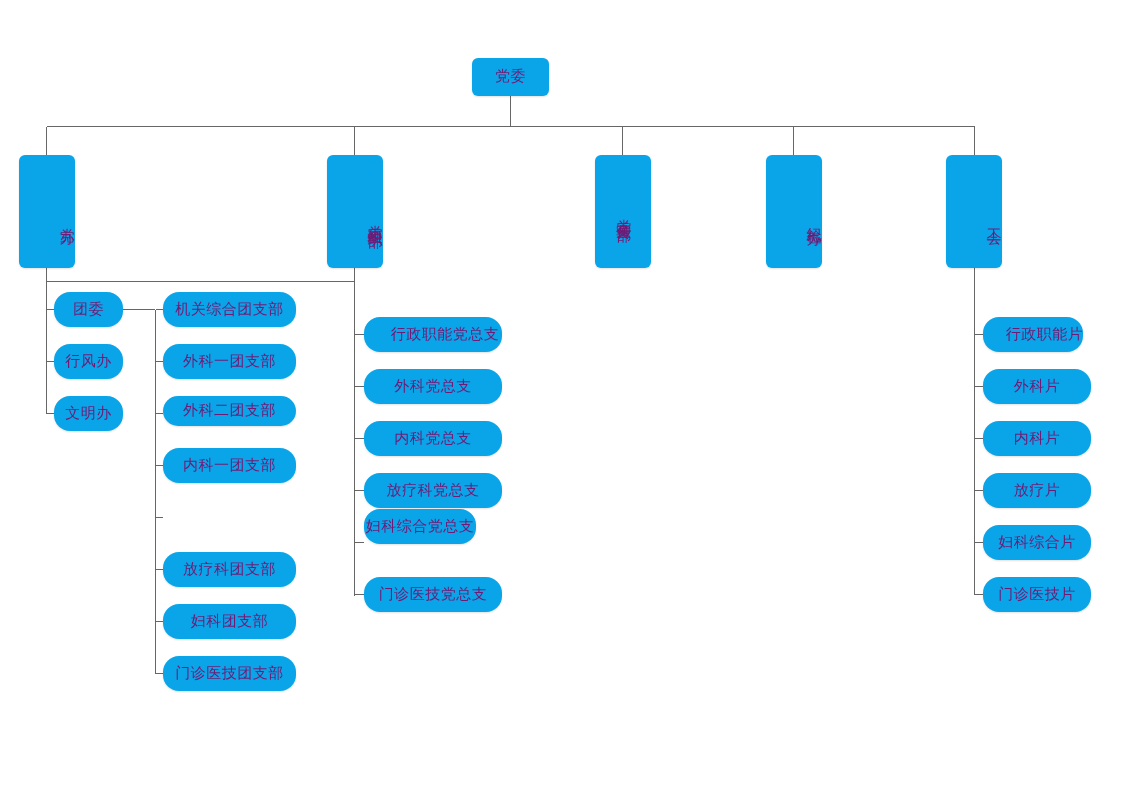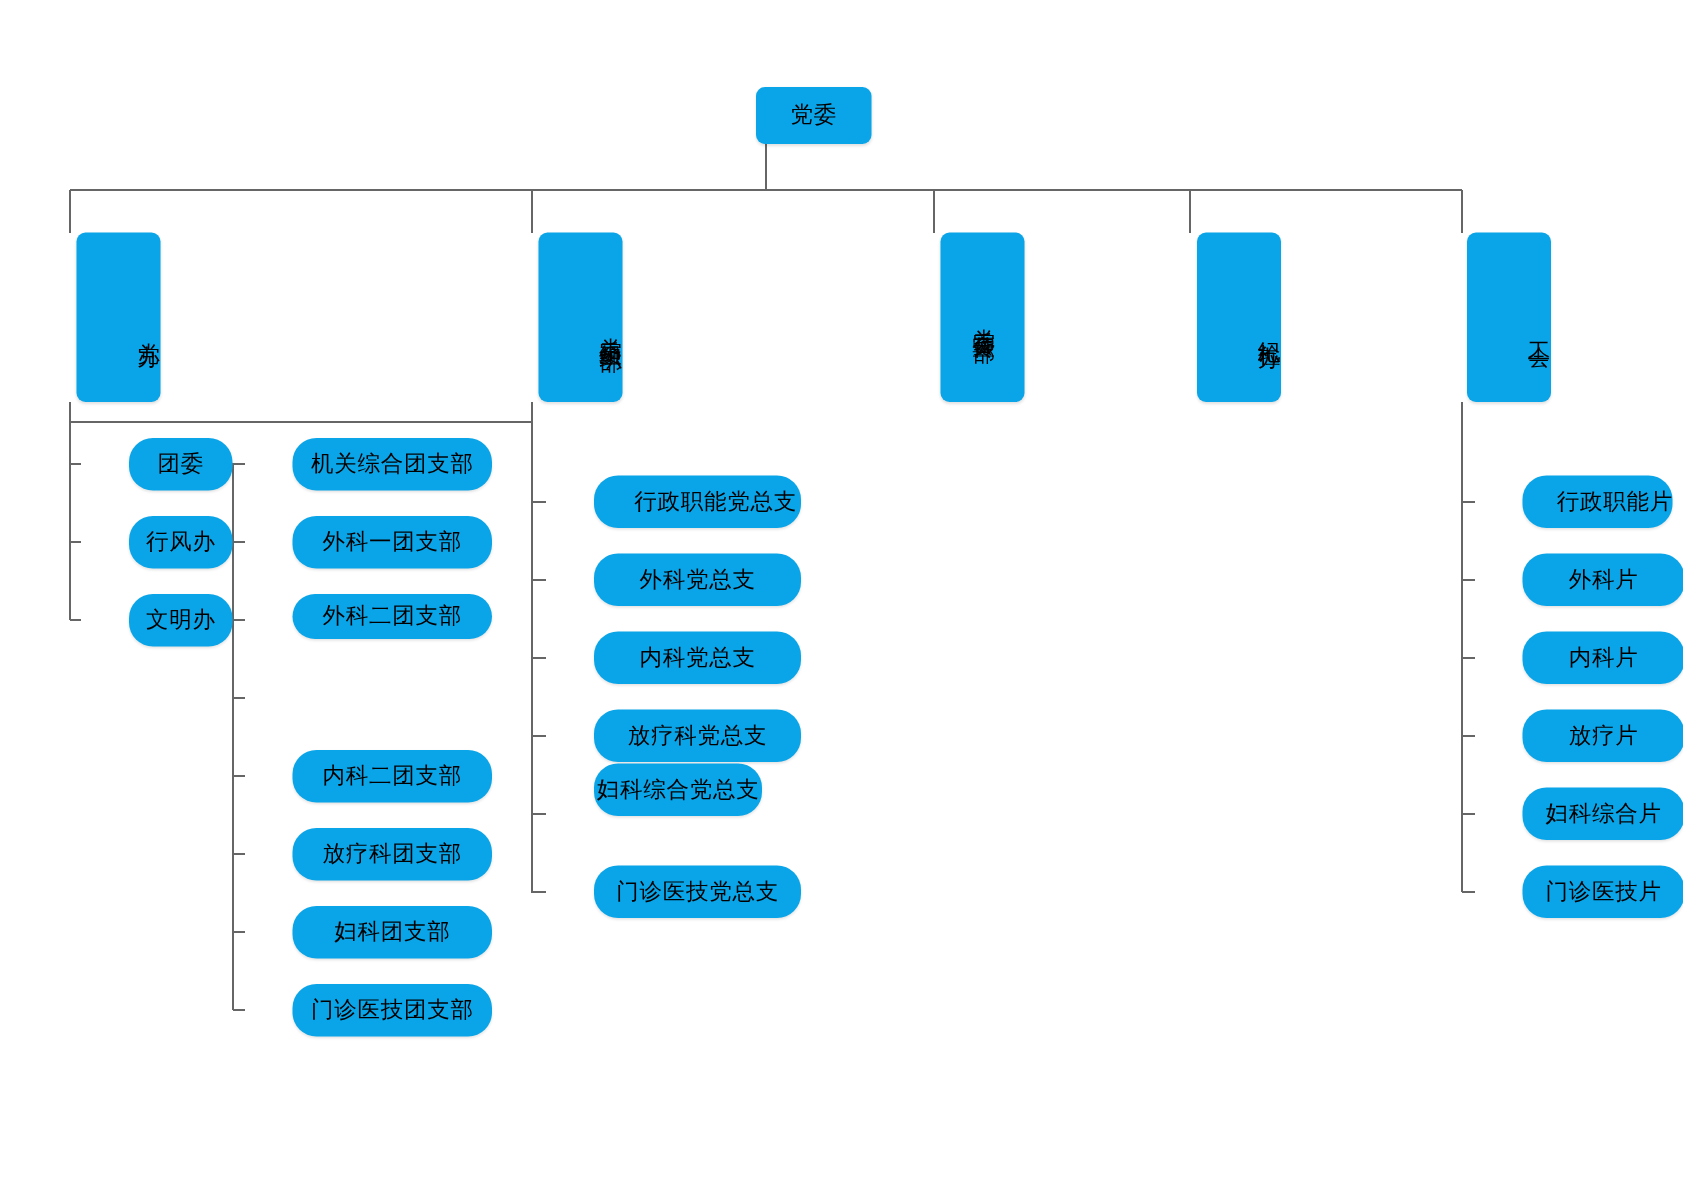--- a/index.html
+++ b/index.html
@@ -9,31 +9,30 @@
     background:#ffffff;
     font-family:"DejaVu Sans","Liberation Sans",sans-serif;
     overflow:hidden;
   }
   #canvas{position:relative;width:1122px;height:789px;}
   svg#wires{position:absolute;left:0;top:0;width:1122px;height:789px;pointer-events:none;}
   .node{
     position:absolute;
     background:#0aa5e8;
     border-radius:6px;
-    color:#000000;
+    color:#701a75;
     box-sizing:border-box;
     display:flex;
     align-items:center;
     justify-content:center;
     font-size:15px;
     line-height:1.18;
     letter-spacing:0.5px;
     white-space:nowrap;
     box-shadow:0 1px 2px rgba(0,0,0,0.12);
-    margin-left:32px;
   }
   .node.vert{
     writing-mode:vertical-rl;
     text-orientation:upright;
     align-items:flex-start;
     justify-content:center;
     padding-top:12px;
     letter-spacing:2px;
   }
   .node.vert.mid{align-items:center;padding-top:0;}
@@ -103,21 +102,21 @@
   <div class="node vert" style="left:766px;top:155px;width:56px;height:113px;">纪检办</div>
   <div class="node vert" style="left:946px;top:155px;width:56px;height:113px;">工会</div>
 
   <div class="node leaf" style="left:54px;top:292px;width:69px;height:35px;">团委</div>
   <div class="node leaf" style="left:54px;top:344px;width:69px;height:35px;">行风办</div>
   <div class="node leaf" style="left:54px;top:396px;width:69px;height:35px;">文明办</div>
 
   <div class="node leaf" style="left:163px;top:292px;width:133px;height:35px;">机关综合团支部</div>
   <div class="node leaf" style="left:163px;top:344px;width:133px;height:35px;">外科一团支部</div>
   <div class="node leaf" style="left:163px;top:396px;width:133px;height:30px;">外科二团支部</div>
-  <div class="node leaf" style="left:163px;top:500px;width:133px;height:35px;">内科二团支部</div>
+  <div class="node leaf" style="left:163px;top:448px;width:133px;height:35px;">内科一团支部</div>
   <div class="node leaf" style="left:163px;top:552px;width:133px;height:35px;">放疗科团支部</div>
   <div class="node leaf" style="left:163px;top:604px;width:133px;height:35px;">妇科团支部</div>
   <div class="node leaf" style="left:163px;top:656px;width:133px;height:35px;">门诊医技团支部</div>
 
   <div class="node leaf" style="left:364px;top:317px;width:138px;height:35px;padding-left:24px;">行政职能党总支</div>
   <div class="node leaf" style="left:364px;top:369px;width:138px;height:35px;">外科党总支</div>
   <div class="node leaf" style="left:364px;top:421px;width:138px;height:35px;">内科党总支</div>
   <div class="node leaf" style="left:364px;top:473px;width:138px;height:35px;">放疗科党总支</div>
   <div class="node leaf" style="left:364px;top:509px;width:112px;height:35px;">妇科综合党总支</div>
   <div class="node leaf" style="left:364px;top:577px;width:138px;height:35px;">门诊医技党总支</div>

